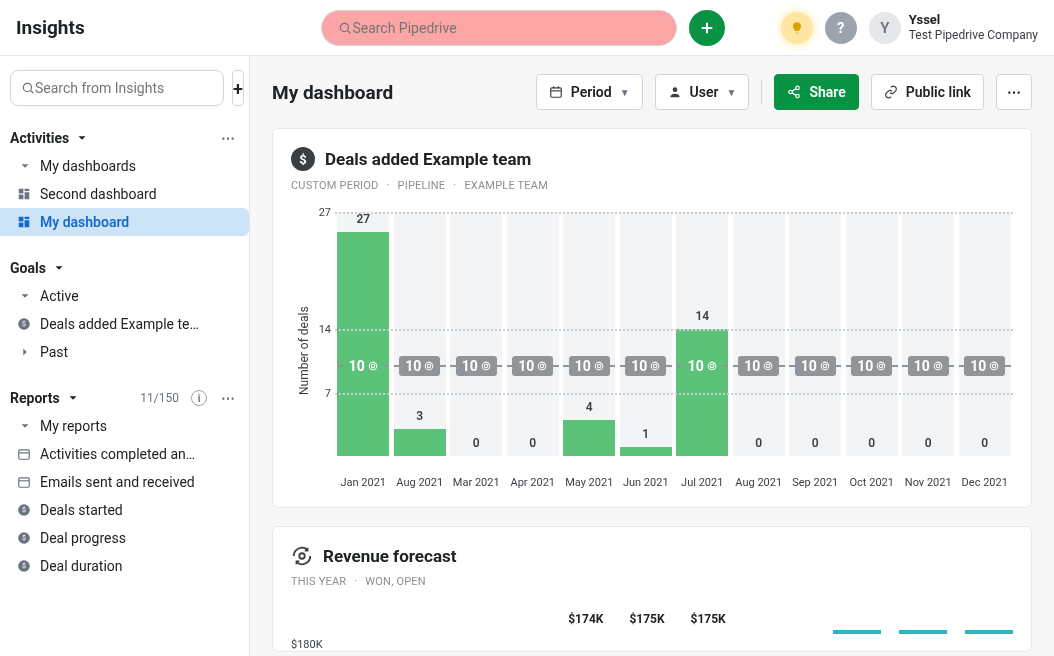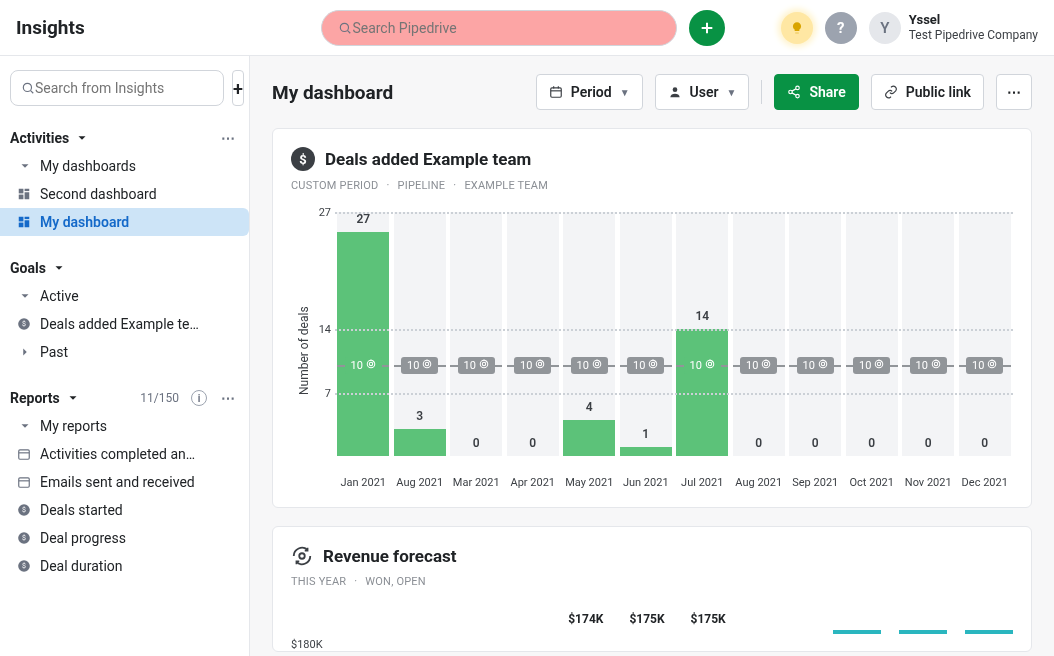--- a/index.html
+++ b/index.html
@@ -53,21 +53,21 @@
 .y-ticks{position:absolute;left:-24px;top:0;bottom:0;width:24px}
 .y-tick{position:absolute;right:4px;font-size:11px;color:#3b3f44;transform:translateY(-50%)}
 .gridline{position:absolute;left:0;right:0;border-top:2px dotted #cbd0d6}
 .bars{position:absolute;inset:0;display:flex}
 .barcol{flex:1;display:flex;flex-direction:column;align-items:center;justify-content:flex-end;position:relative}
 .barbg{position:absolute;left:4%;right:4%;bottom:0;top:0;background:#f3f4f6}
 .bar{position:relative;width:92%;background:#5cc279}
 .bar-lbl{font-size:12px;color:#3b3f44;font-weight:600;margin-bottom:6px;position:relative;z-index:2}
 .target{position:absolute;left:4%;right:4%;transform:translateY(50%);display:flex;align-items:center;justify-content:center;height:20px;overflow:visible;z-index:3}
 .target-line{position:absolute;left:0;right:0;height:0;border-top:2px solid #919599}
-.target-badge{background:#919599;color:#fff;font-size:11px;font-weight:400;padding:2px 6px;border-radius:3px;display:flex;gap:3px;position:relative}
+.target-badge{background:#919599;color:#fff;font-size:14px;font-weight:700;padding:2px 6px;border-radius:3px;display:flex;align-items:center;gap:3px;position:relative}
 .target-badge.green{background:#5cc279}
 .x-labels{display:flex;margin-left:24px}
 .x-labels div{flex:1;text-align:center;font-size:11px;color:#3b3f44;padding-top:20px}
 .forecast-labels{display:flex;justify-content:center;gap:26px;font-size:12px;font-weight:700;padding-right:10px}
 .forecast-bars{display:flex;justify-content:flex-end;gap:18px;margin-top:4px}
 .fc-bar{width:48px;height:4px;background:#2ab6bf}
 .fc-axis{font-size:11px;color:#3b3f44;margin-top:4px}
 .sm-ico{width:14px;height:14px}
 .info-ico{width:16px;height:16px;border:1.5px solid #9ca3af;border-radius:50%;display:inline-flex;align-items:center;justify-content:center;font-size:10px;color:#6b7280;margin-left:6px}
 svg{display:block}

